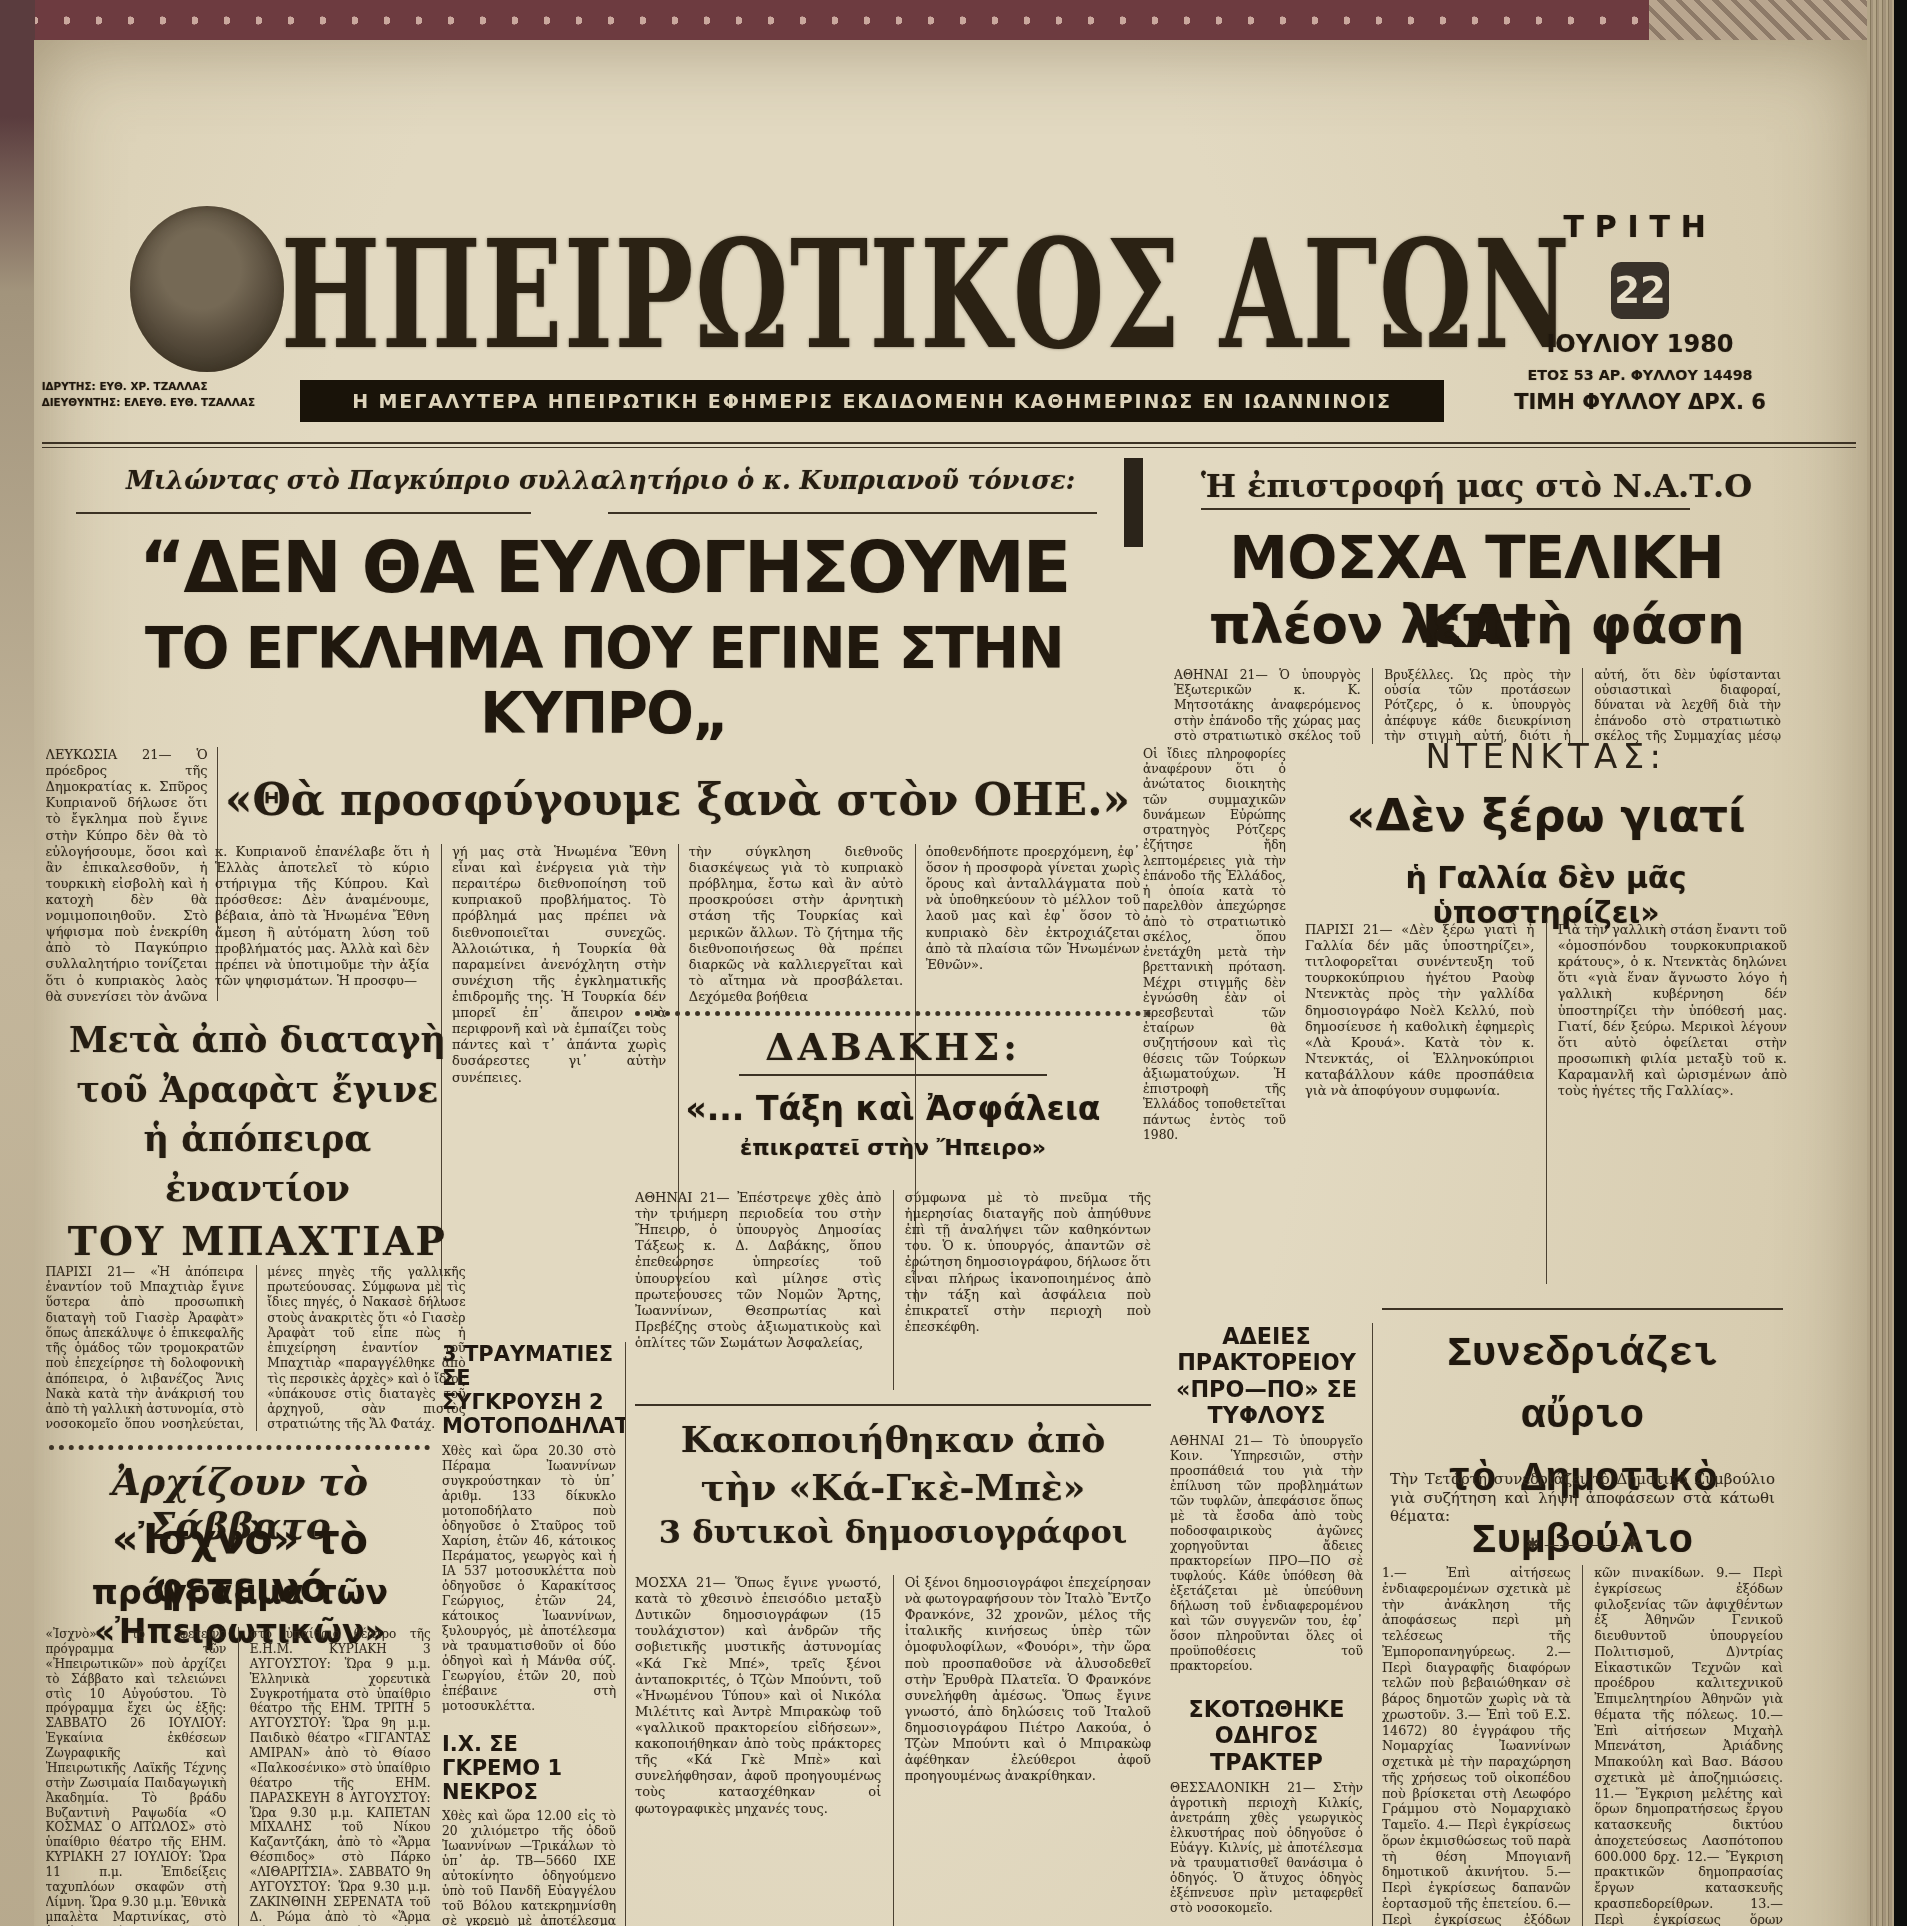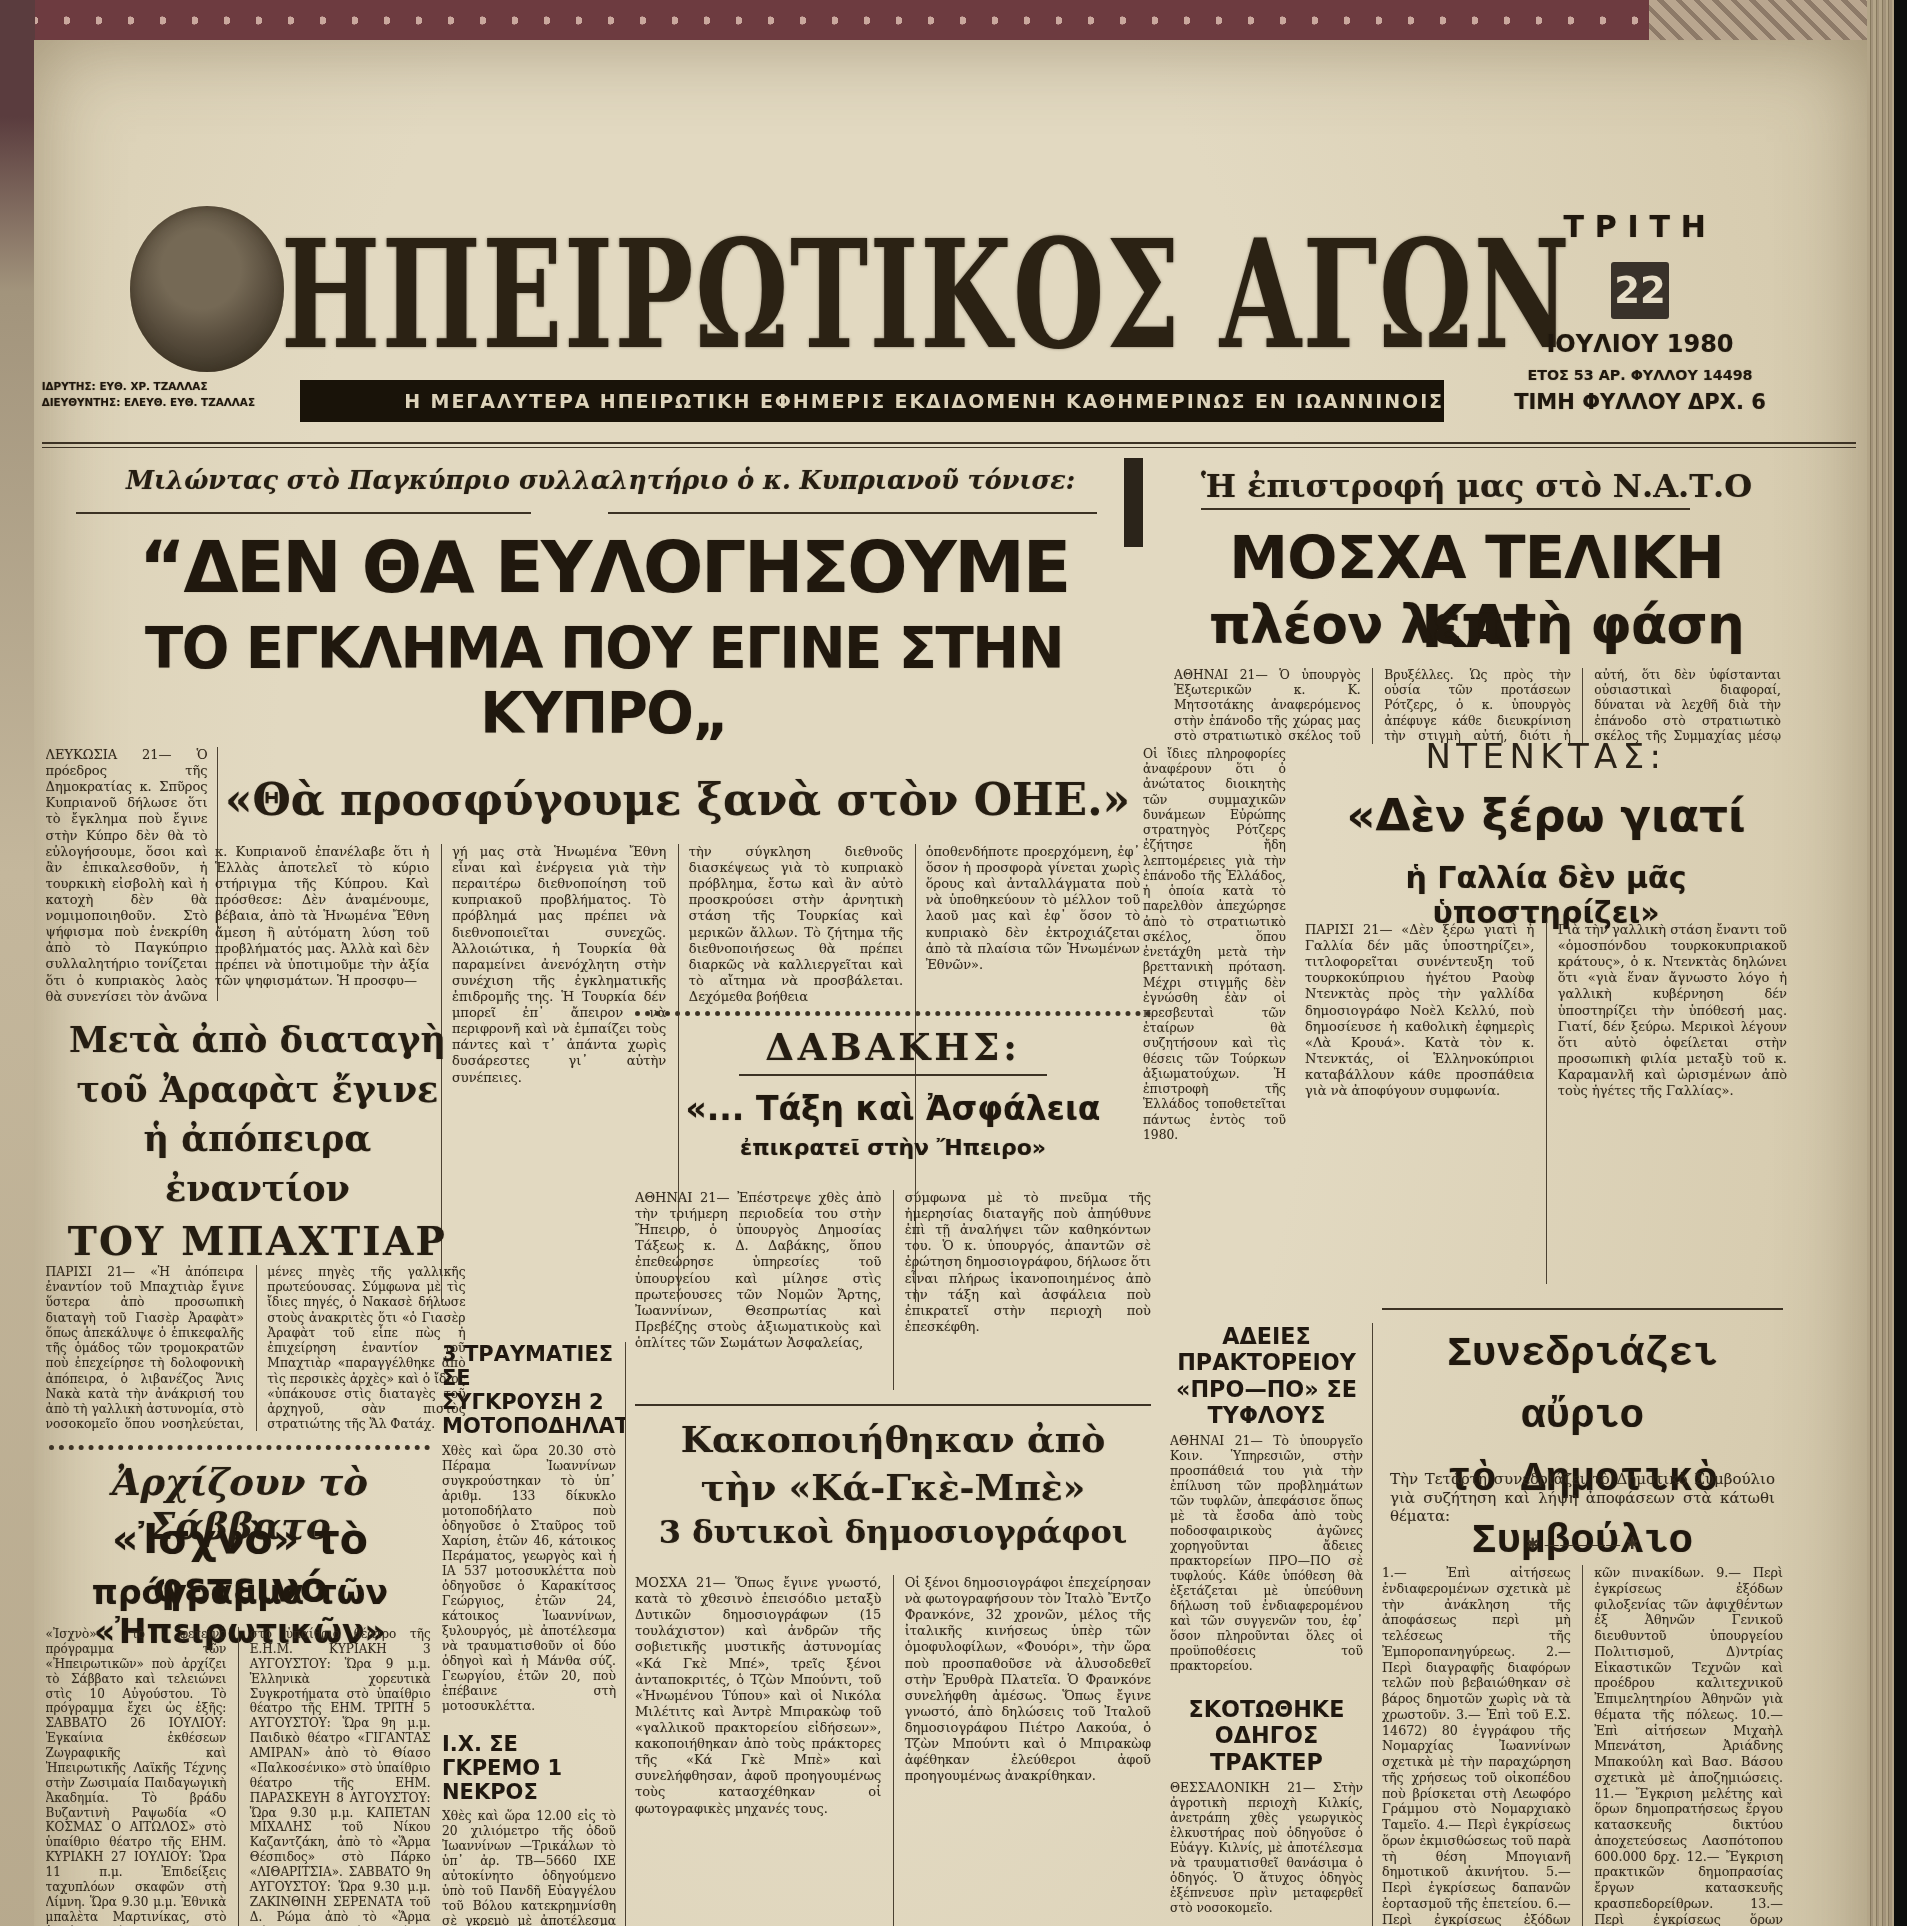--- a/index.html
+++ b/index.html
@@ -39,25 +39,25 @@
   .rule-dotted{border-top:5px dotted #3c3224;height:0;}
   .brief{margin-bottom:17.7px;}
   .brief h4{font:700 21px/1.15 "DejaVu Sans",sans-serif;margin:0 0 5.4px 0;color:#201810;}
   .stack-art{margin-bottom:21.6px;}
   .stack-art h4{font:700 22.3px/1.18 "DejaVu Sans",sans-serif;margin:0 0 6.2px 0;color:#201810;text-align:center;}
   
   .mast-title{font-family:"DejaVu Serif",serif;font-weight:700;font-size:105px;letter-spacing:1.5px;
     transform:scaleY(1.42);transform-origin:top center;white-space:nowrap;color:#2a211485;
     color:#2b2214;text-shadow:0 0 2.3px rgba(40,30,15,.5);}
   .banner{background:#191309;color:#ddd3ba;font:700 19px/42px "DejaVu Sans",sans-serif;
-    letter-spacing:1.9px;text-align:right;}
+    letter-spacing:1.9px;text-align:center;}
   .emblem{border-radius:50%;
     background:radial-gradient(circle at 46% 38%, #756955 0 30%, #574c3c 55%, #3f3729 78%, #57503f 100%);
     box-shadow:0 0 11.6px rgba(60,48,30,.6) inset;}
-  .datebox{background:#39322a;border-radius:3px;color:#e6ddc6;
+  .datebox{background:#39322a;border-radius:10px;color:#e6ddc6;
     font:700 37px/57px "DejaVu Sans",sans-serif;text-align:center;}
 </style>
 </head>
 <body>
 
 <div id="canvas">
 
   <div class="top-cover"></div>
   <div class="top-cover-right"></div>
   <div class="left-edge"></div>

